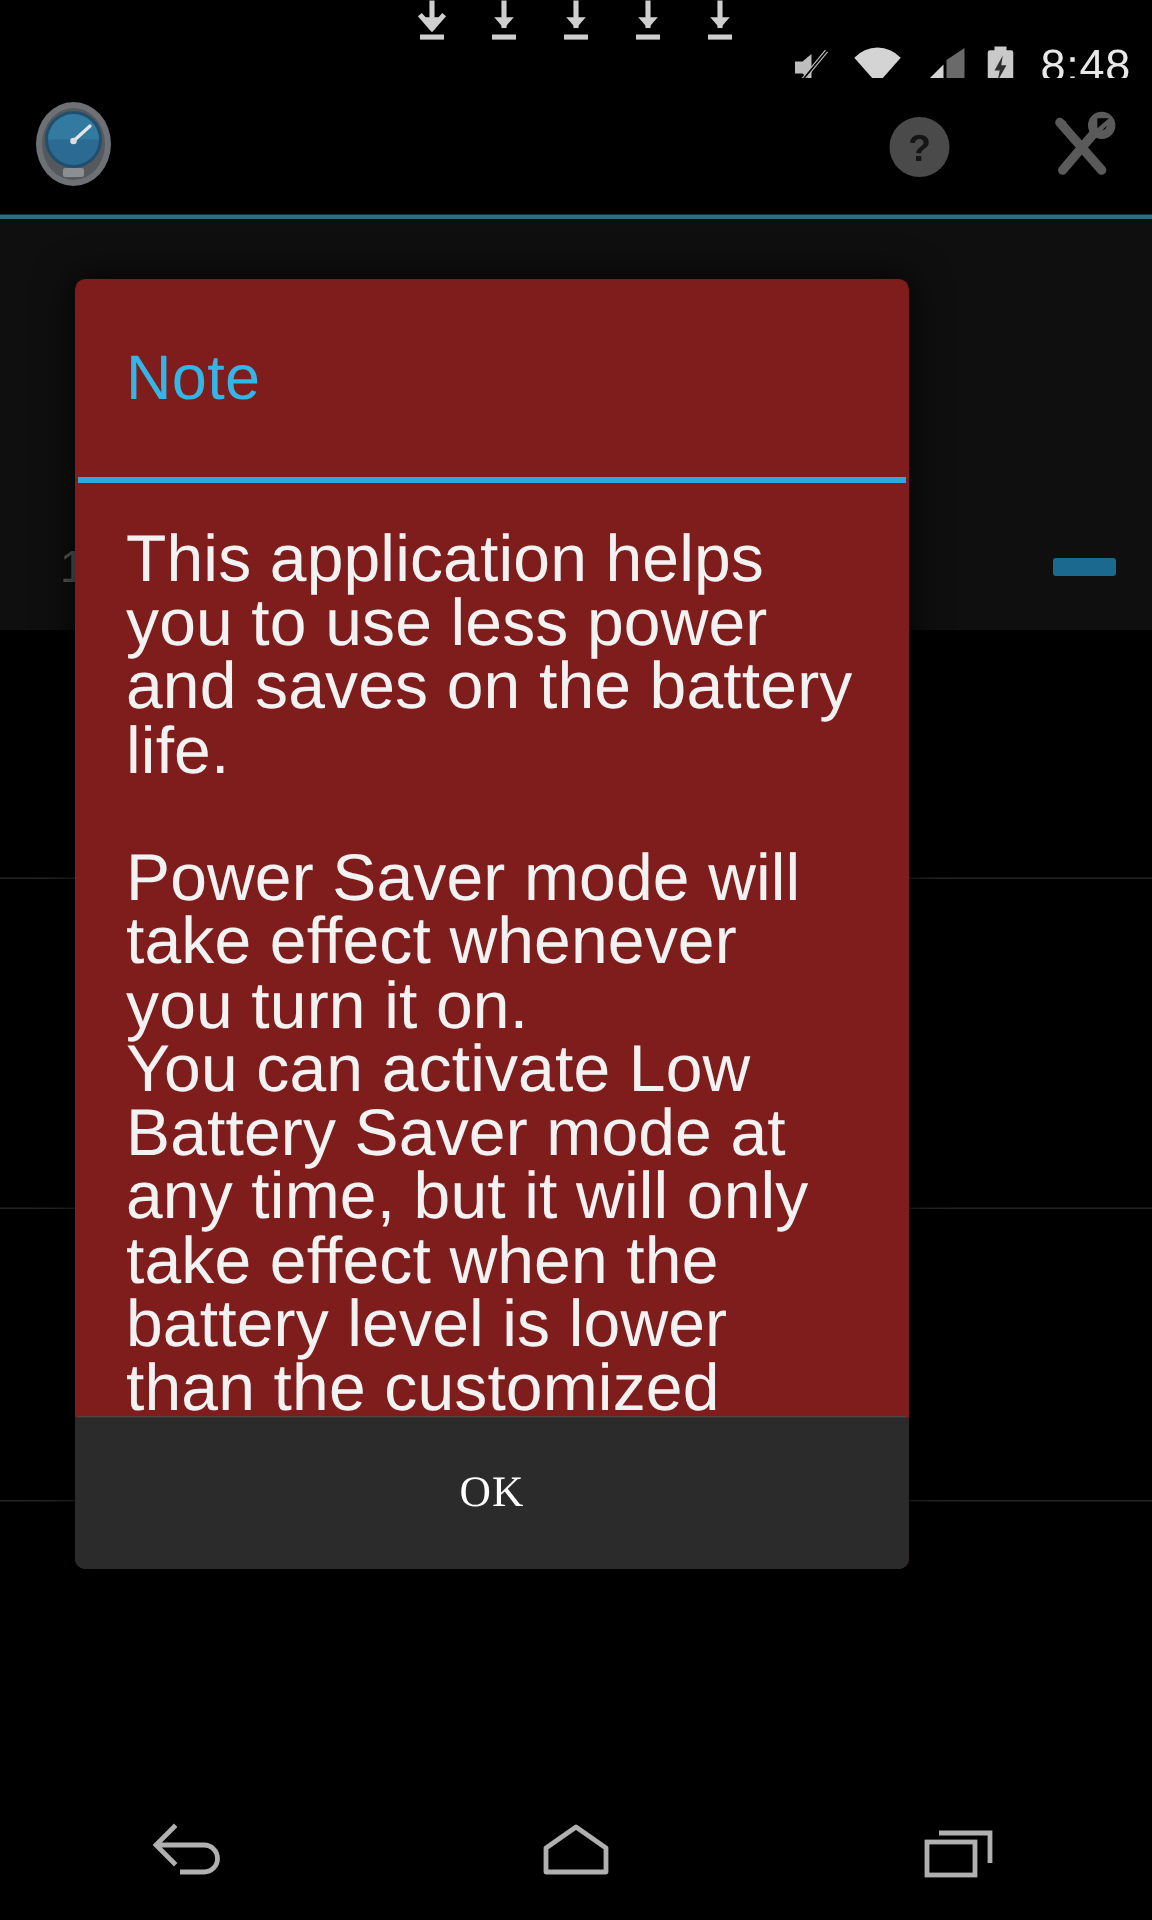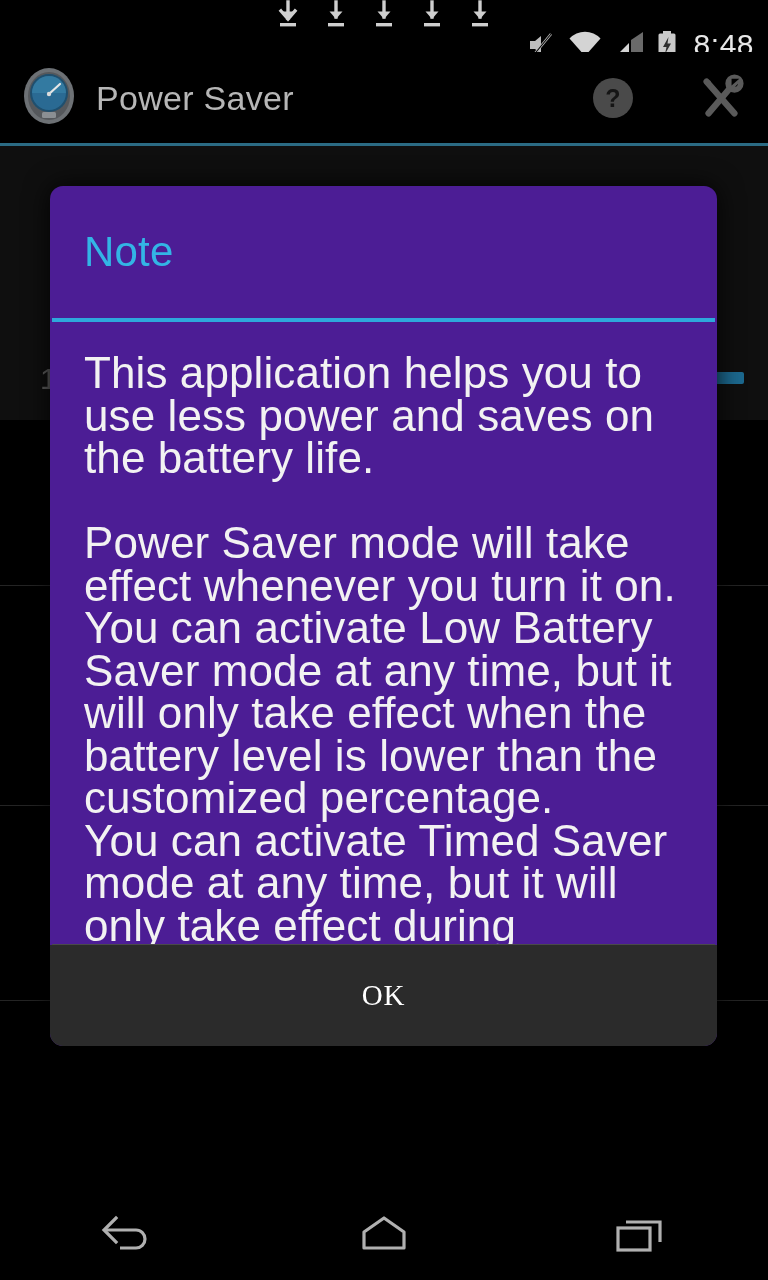--- a/index.html
+++ b/index.html
@@ -85,23 +85,23 @@
   }
   .bg-divider {
     position:absolute; left:0; width:768px; height:1px;
     background:#242424;
   }
 
   
   #dialog {
     position:absolute;
     left:50px; top:186px;
-    width:667px; height:860px;
-    background:#4c1d95;
-    border-radius:13px;
+    width:556px; height:860px;
+    background:#7f1d1d;
+    border-radius:7px;
     box-shadow:0 0 26px rgba(0,0,0,0.85);
     display:flex; flex-direction:column;
     overflow:hidden;
   }
   #dialog-title-wrap {
     height:132px;
     display:flex; align-items:center;
     padding:0 34px;
     flex:0 0 auto;
   }
@@ -245,21 +245,20 @@
         <ellipse cx="29" cy="30" rx="25" ry="28" fill="#6d7175"></ellipse>
         <ellipse cx="29" cy="30" rx="21" ry="24" fill="#55585c"></ellipse>
         <circle cx="29" cy="27" r="19" fill="#1f4f6e"></circle>
         <circle cx="29" cy="27" r="17" fill="#2a6a93"></circle>
         <path d="M12 27 A17 17 0 0 1 46 27 L29 27 Z" fill="#3b86ad" opacity="0.55"></path>
         <path d="M29 28 L40 18" stroke="#e6e6e6" stroke-width="2.2" stroke-linecap="round"></path>
         <circle cx="29" cy="28" r="2.2" fill="#dcdcdc"></circle>
         <rect x="22" y="46" width="14" height="6" rx="1.5" fill="#8b8f93"></rect>
       </svg>
     </span>
-    <span id="app-title">Power Saver</span>
 
     <div id="action-right">
       <span class="ab-btn">
         <svg width="46" height="46" viewBox="0 0 46 46">
           <circle cx="23" cy="23" r="20" fill="#4a4a4a"></circle>
           <text x="23" y="32" font-family="Liberation Sans, sans-serif" font-size="25" font-weight="bold" fill="#151515" text-anchor="middle">?</text>
         </svg>
       </span>
       <span class="ab-btn">
         <svg width="52" height="52" viewBox="0 0 52 52">

